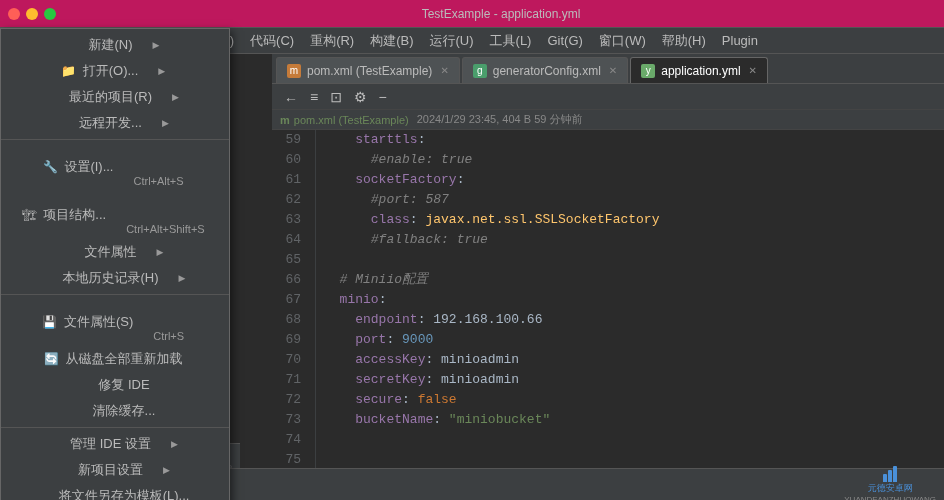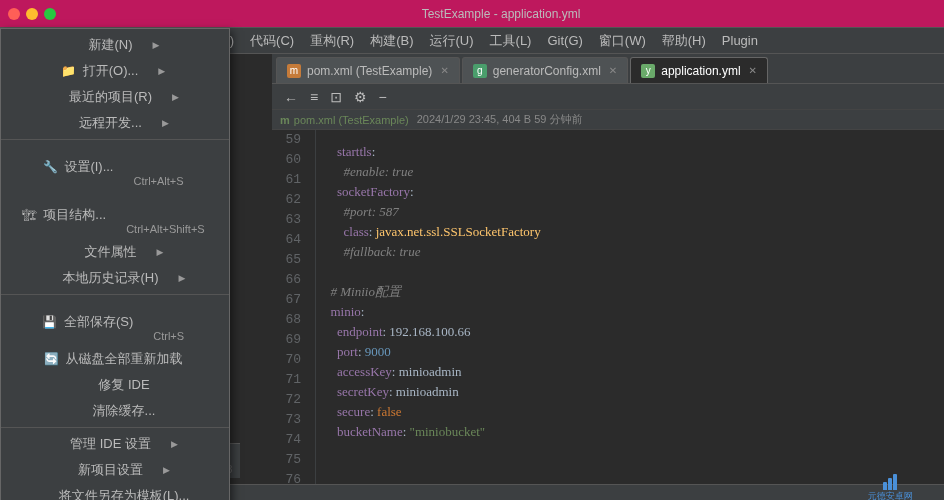--- a/index.html
+++ b/index.html
@@ -251,40 +251,39 @@
     }
     .line-num {
       height: 20px;
       display: flex;
       align-items: center;
       justify-content: flex-end;
       padding-right: 6px;
     }
     .code-content {
       flex: 1;
-      padding: 12px 8px;
+      padding: 0 8px;
       overflow: hidden;
-      font-family: Liberation Serif, serif;
     }
     .code-line {
       height: 20px;
       line-height: 20px;
       white-space: pre;
       color: #a9b7c6;
     }
     .code-line .key { color: #9876aa; }
     .code-line .string { color: #6a8759; }
     .code-line .comment { color: #808080; font-style: italic; }
     .code-line .value-num { color: #6897bb; text-align: center; }
     .code-line .value-bool-false { color: #cc7832; }
     .code-line .class-name { color: #ffc66d; }
 
     
     .bottom-bar {
-      height: 16px;
+      height: 32px;
       background: #3c3f41;
       display: flex;
       align-items: center;
       padding: 0 8px;
       font-size: 11px;
       color: #888;
       border-top: 1px solid #555;
       justify-content: space-between;
     }
     .tree-item {
@@ -394,21 +393,21 @@
           <span class="dropdown-item-icon"></span>
           <span>本地历史记录(H)</span>
         </div>
       </div>
 
       <div class="dropdown-separator"></div>
 
       <div class="dropdown-item">
         <div class="dropdown-item-left">
           <span class="dropdown-item-icon">💾</span>
-          <span>全部保存(S)</span>
+          <span>文件属性(S)</span>
         </div>
         <span class="dropdown-item-right">Ctrl+S</span>
       </div>
 
       <div class="dropdown-item">
         <div class="dropdown-item-left">
           <span class="dropdown-item-icon">🔄</span>
           <span>从磁盘全部重新加载</span>
         </div>
       </div>

